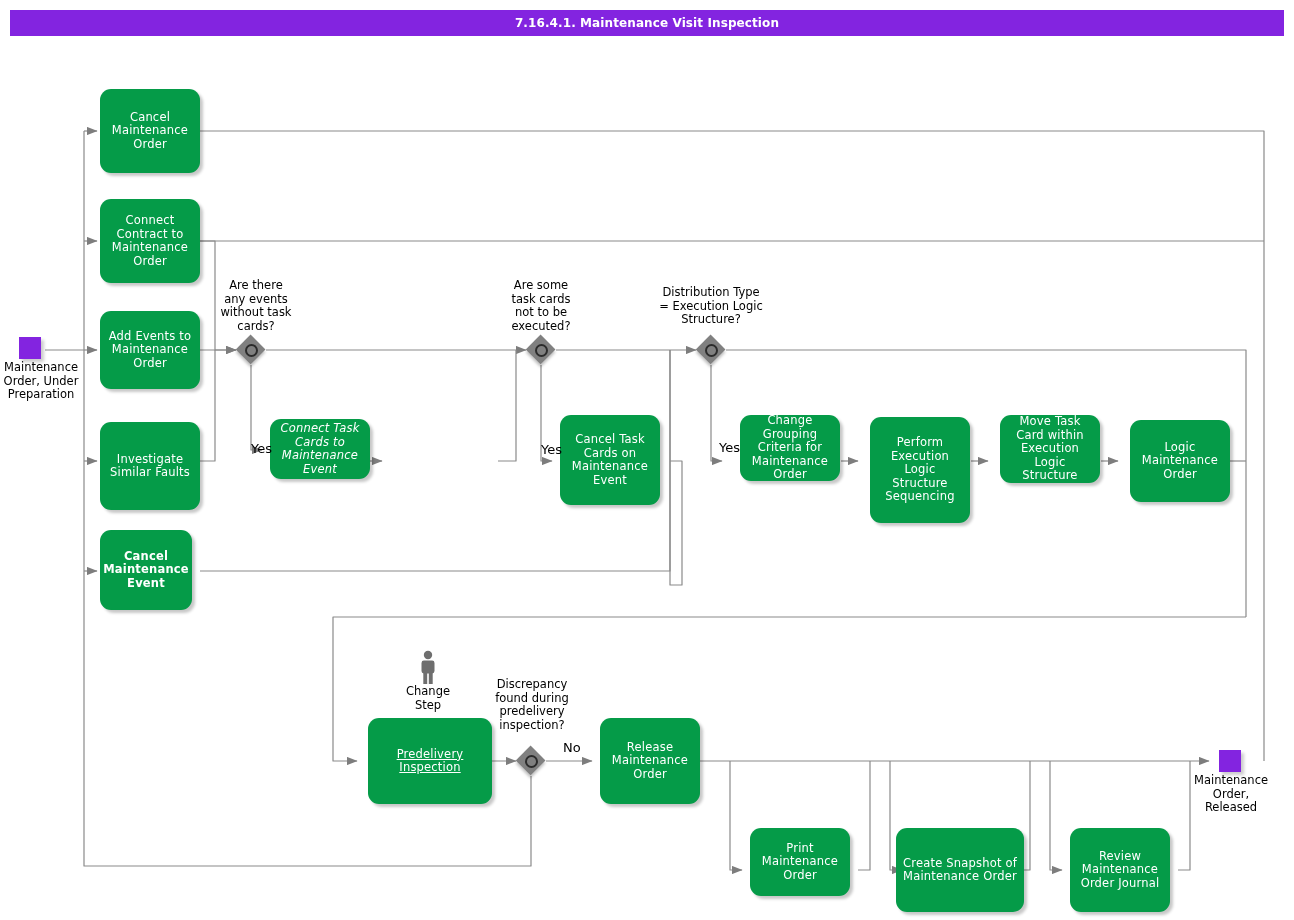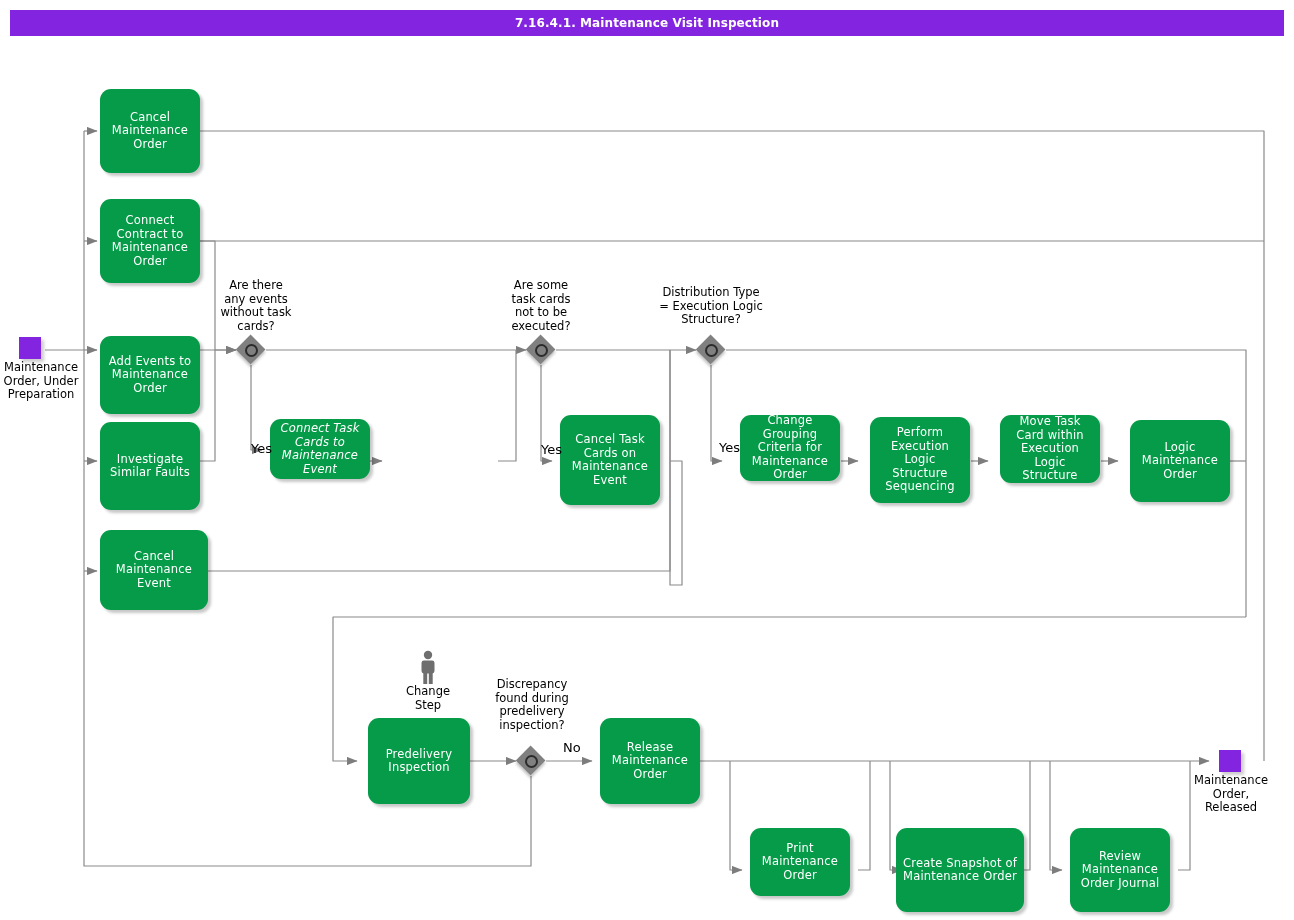--- a/index.html
+++ b/index.html
@@ -137,28 +137,28 @@
 
   <div class="task" style="left:100px;top:89px;width:100px;height:84px;">Cancel
 Maintenance
 Order</div>
 
   <div class="task" style="left:100px;top:199px;width:100px;height:84px;">Connect
 Contract to
 Maintenance
 Order</div>
 
-  <div class="task" style="left:100px;top:311px;width:100px;height:78px;margin-top:25px;">Add Events to
+  <div class="task" style="left:100px;top:311px;width:100px;height:78px;">Add Events to
 Maintenance
 Order</div>
 
   <div class="task" style="left:100px;top:422px;width:100px;height:88px;">Investigate
 Similar Faults</div>
 
-  <div class="task" style="left:100px;top:530px;width:108px;height:80px;">Cancel
+  <div class="task" style="left:100px;top:530px;width:92px;height:80px;font-weight:bold;">Cancel
 Maintenance
 Event</div>
 
   <div class="task" style="left:270px;top:419px;width:100px;height:60px;font-style:italic;">Connect Task
 Cards to
 Maintenance
 Event</div>
 
 
   <div class="task" style="left:560px;top:415px;width:100px;height:90px;">Cancel
@@ -166,36 +166,36 @@
 Cards on
 Maintenance
 Event</div>
 
   <div class="task" style="left:740px;top:415px;width:100px;height:66px;">Change
 Grouping
 Criteria for
 Maintenance
 Order</div>
 
-  <div class="task" style="left:870px;top:417px;width:100px;height:86px;">Perform
+  <div class="task" style="left:870px;top:417px;width:100px;height:106px;">Perform
 Execution Logic
 Structure
 Sequencing</div>
 
   <div class="task" style="left:1000px;top:415px;width:100px;height:68px;">Move Task
 Card within
 Execution
 Logic
 Structure</div>
 
   <div class="task" style="left:1130px;top:420px;width:100px;height:82px;">Logic
 Maintenance
 Order</div>
 
-  <div class="task" style="left:368px;top:718px;width:102px;height:86px;">Predelivery
+  <div class="task" style="left:368px;top:718px;width:124px;height:86px;text-decoration:underline;">Predelivery
 Inspection</div>
 
   <div class="task" style="left:600px;top:718px;width:100px;height:86px;">Release
 Maintenance
 Order</div>
 
   <div class="task" style="left:750px;top:828px;width:100px;height:68px;">Print
 Maintenance
 Order</div>
 

